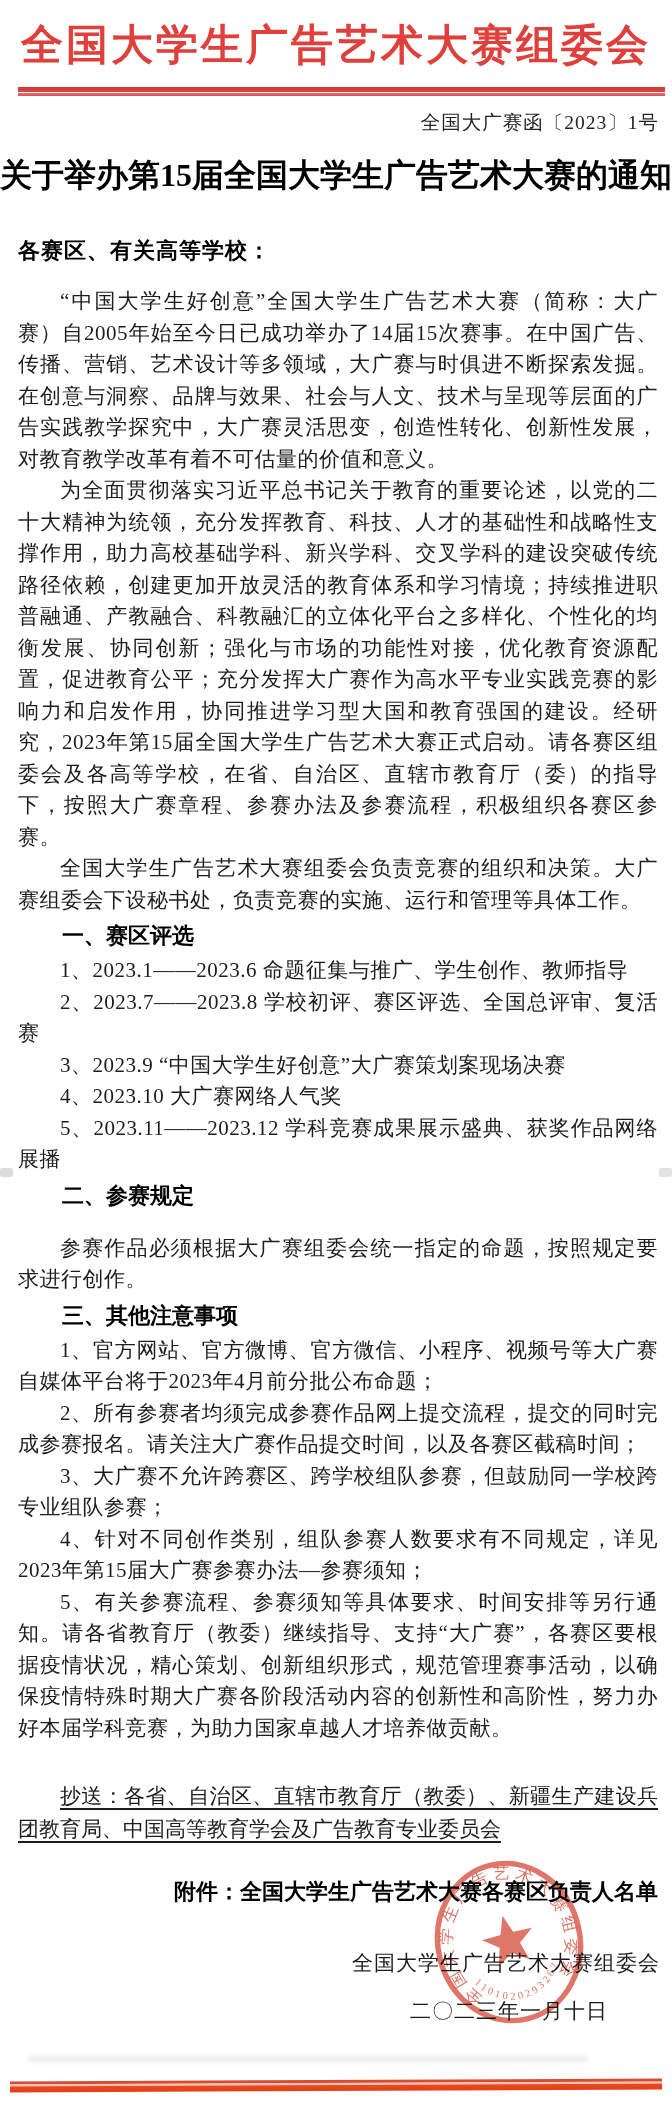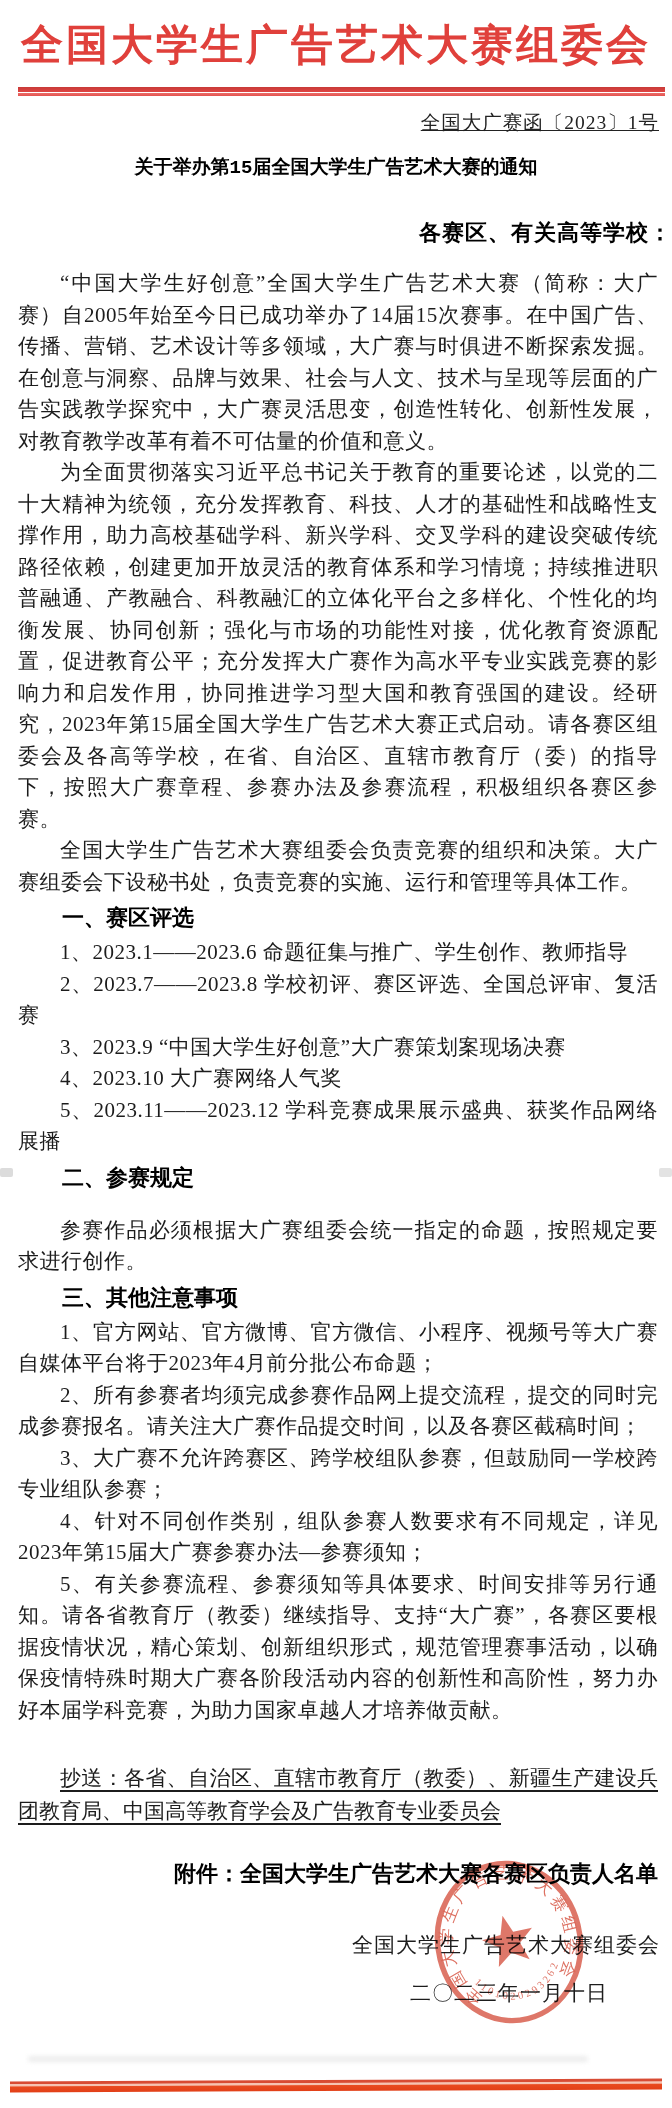--- a/index.html
+++ b/index.html
@@ -21,33 +21,32 @@
     font-size:42px;line-height:54px;font-weight:700;letter-spacing:3px;
     font-family:"Liberation Serif","DejaVu Serif",serif;
   }
   .red-rule{
     margin:15px 7px 0 18px;height:9px;
     background:linear-gradient(to bottom,
       #c83a38 0%, var(--rule_red) 50%, #ffffff 52%, #ffffff 68%, #ea6a66 70%, #e4524e 100%);
   }
   .doc-number{
     margin:13px 13px 0 0;text-align:right;
-    font-size:19.5px;letter-spacing:1px;color:#222;text-decoration:underline;
+    font-size:19.5px;letter-spacing:1px;color:#222;
   }
   .notice-title{
     margin:18px 0 4px 0;text-align:center;
-    font-size:19px;font-weight:700;color:#000;
-    font-family:Liberation Mono, monospace;
+    font-size:32px;font-weight:700;color:#000;
+    font-family:Liberation Serif, serif;
   }
   .salutation{
     margin:38px 0 0 18px;
     font-size:22px;font-weight:700;color:#000;
     font-family:"Liberation Sans","DejaVu Sans",sans-serif;
     letter-spacing:1px;
-    text-align:right;
   }
   .body-block{margin:20px 14px 0 18px;}
   p.para{
     margin:0;padding:0;
     font-size:21px;line-height:31.5px;
     text-indent:2em;text-align:justify;
     letter-spacing:0.5px;
   }
   .sec-head{
     margin:3px 14px 0 18px;

